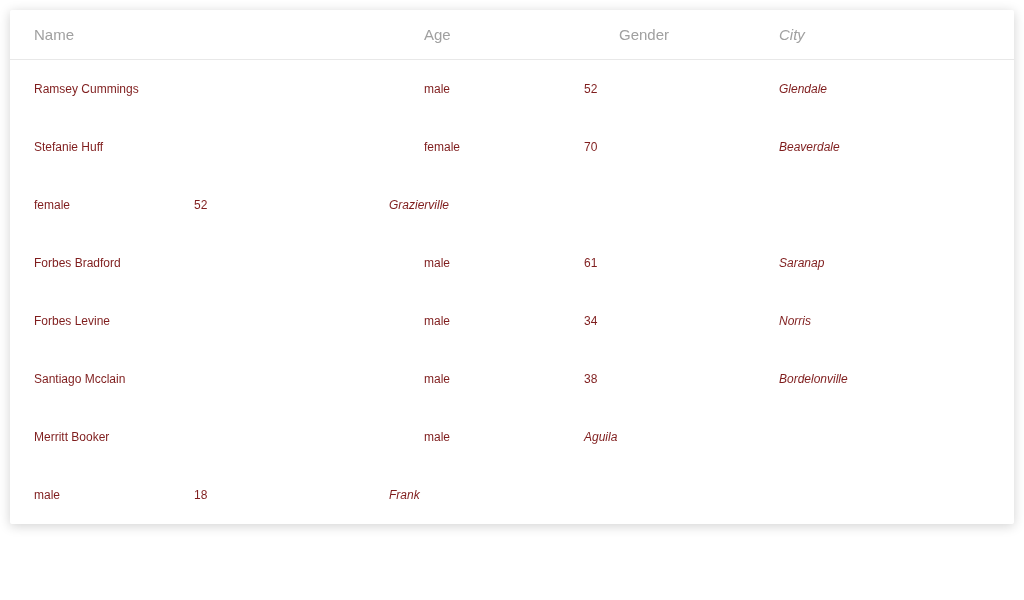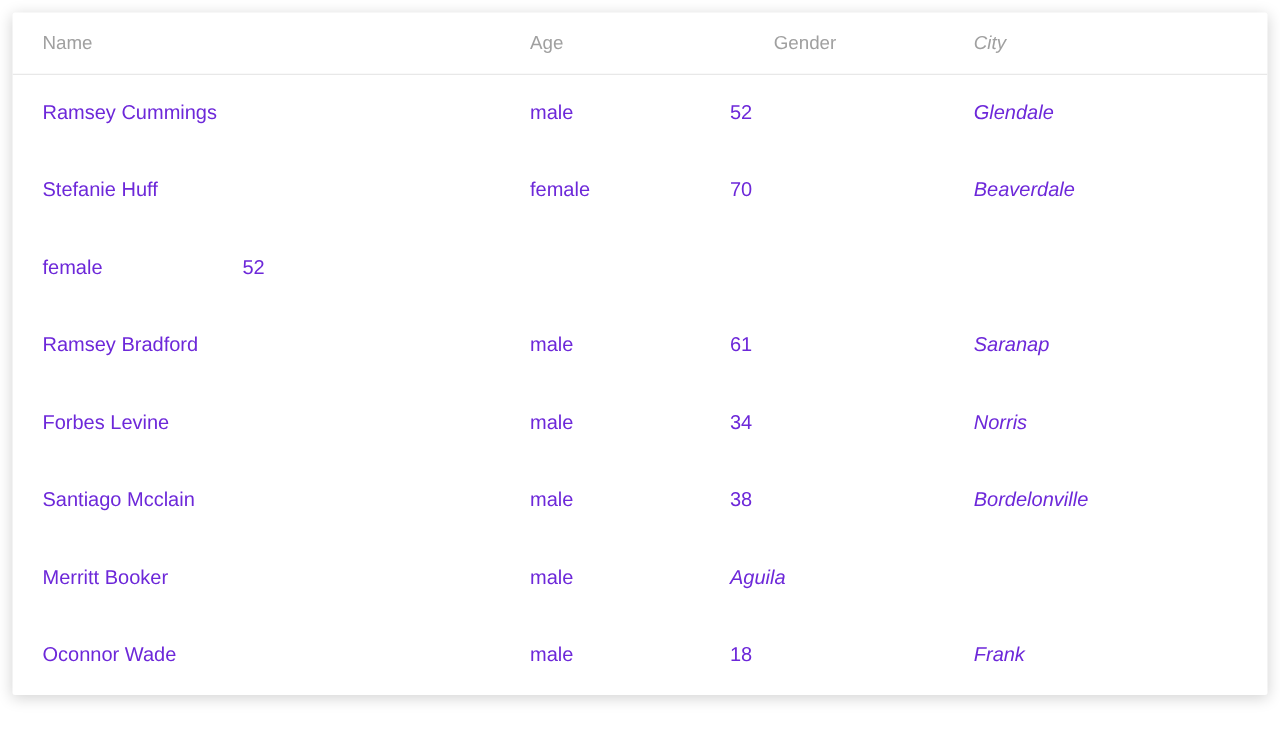--- a/index.html
+++ b/index.html
@@ -33,22 +33,22 @@
     .table-body {
       display: flex;
       flex-direction: column;
     }
     .table-row {
       display: flex;
       padding: 22px 24px;
       align-items: center;
     }
     .body-cell {
-      color: #6d28d9;
-      font-size: 16px;
+      color: #7f1d1d;
+      font-size: 12px;
       font-weight: 400;
     }
     .col-name {
       flex: 0 0 390px;
     }
     .col-gender {
       flex: 0 0 160px;
     }
     .col-age {
       flex: 0 0 195px;
@@ -77,23 +77,24 @@
     </div>
     <div class="table-row">
       <div class="body-cell col-name">Stefanie Huff</div>
       <div class="body-cell col-gender">female</div>
       <div class="body-cell col-age">70</div>
       <div class="body-cell col-city">Beaverdale</div>
     </div>
     <div class="table-row">
       <div class="body-cell col-gender">female</div>
       <div class="body-cell col-age">52</div>
+      <div class="body-cell col-city">Grazierville</div>
     </div>
     <div class="table-row">
-      <div class="body-cell col-name">Ramsey Bradford</div>
+      <div class="body-cell col-name">Forbes Bradford</div>
       <div class="body-cell col-gender">male</div>
       <div class="body-cell col-age">61</div>
       <div class="body-cell col-city">Saranap</div>
     </div>
     <div class="table-row">
       <div class="body-cell col-name">Forbes Levine</div>
       <div class="body-cell col-gender">male</div>
       <div class="body-cell col-age">34</div>
       <div class="body-cell col-city">Norris</div>
     </div>
@@ -102,19 +103,18 @@
       <div class="body-cell col-gender">male</div>
       <div class="body-cell col-age">38</div>
       <div class="body-cell col-city">Bordelonville</div>
     </div>
     <div class="table-row">
       <div class="body-cell col-name">Merritt Booker</div>
       <div class="body-cell col-gender">male</div>
       <div class="body-cell col-city">Aguila</div>
     </div>
     <div class="table-row">
-      <div class="body-cell col-name">Oconnor Wade</div>
       <div class="body-cell col-gender">male</div>
       <div class="body-cell col-age">18</div>
       <div class="body-cell col-city">Frank</div>
     </div>
   </div>
 </div>
 
 </body></html>

